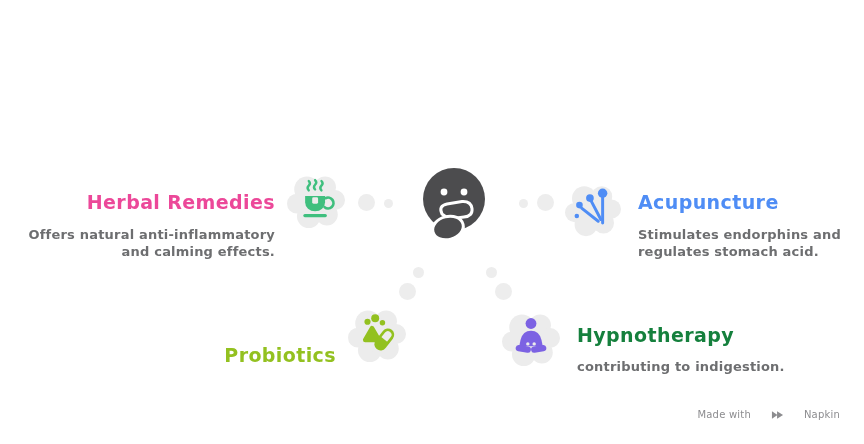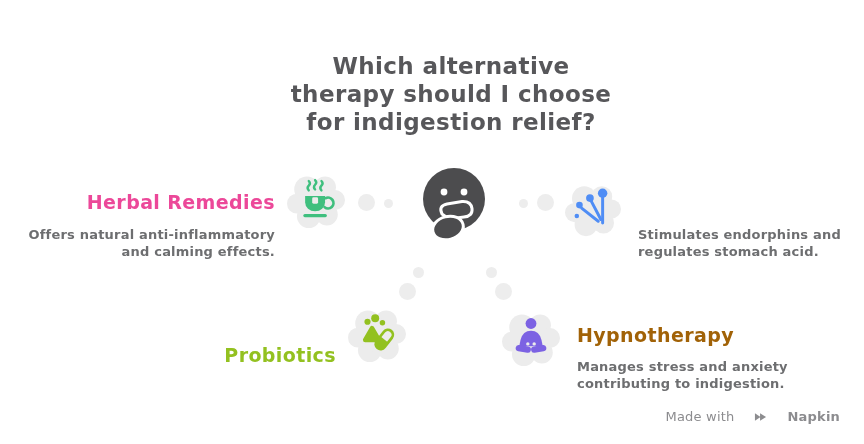--- a/index.html
+++ b/index.html
@@ -10,48 +10,43 @@
   .abs{position:absolute;}
   .main-title{
     left:221px;top:52px;width:460px;text-align:center;
     font-size:23px;font-weight:bold;line-height:28px;color:#57575a;letter-spacing:.4px;
   }
   .therapy-title{font-size:19px;font-weight:bold;letter-spacing:.4px;white-space:nowrap;}
   .therapy-desc{font-size:13px;font-weight:bold;color:#6d6e70;line-height:16.5px;letter-spacing:.2px;white-space:nowrap;}
   .t-green{color:#ec4899;}
   .t-blue{color:#4f8df5;}
   .t-lime{color:#93c120;}
-  .t-purple{color:#a16207;}
+  .t-purple{color:#15803d;}
   .right-align{text-align:right;}
   .left-align{text-align:left;}
   .herbal-title{right:589px;top:191px;}
   .herbal-desc{right:589px;top:227px;}
   .acu-title{left:638px;top:191px;}
   .acu-desc{left:638px;top:227px;}
   .prob-title{right:528px;top:344px;}
   .prob-desc{right:527px;top:359px;}
   .hyp-title{left:577px;top:324px;}
   .hyp-desc{left:577px;top:359px;}
   .dot{position:absolute;border-radius:50%;background:#ededed;}
   .footer{
     right:24px;top:409px;display:flex;align-items:center;gap:20px;
-    font-size:13px;color:#8c8c8f;letter-spacing:.2px;
+    font-size:10px;color:#8c8c8f;letter-spacing:.2px;
   }
-  .footer .brand{font-weight:bold;text-align:right;}
+  .footer .brand{font-weight:normal;text-align:right;}
 </style>
 </head>
 <body>
 
 <div class="canvas">
 
-  <div class="abs main-title">
-    <div>Which alternative</div>
-    <div>therapy should I choose</div>
-    <div>for indigestion relief?</div>
-  </div>
 
   <svg class="abs" style="left:421px;top:167px;" width="66" height="78" viewBox="0 0 66 78">
     <circle cx="33" cy="32" r="31" fill="#4c4c4e"></circle>
     <circle cx="23" cy="25" r="3.4" fill="#fff"></circle>
     <circle cx="43" cy="25" r="3.4" fill="#fff"></circle>
     <path d="M23 43 Q33 35 43 43" stroke="#fff" stroke-width="3.6" fill="none" stroke-linecap="round"></path>
     <g stroke="#fff" stroke-width="3" fill="#4c4c4e" stroke-linejoin="round">
       <path d="M21 47 Q17 39 26 37 L41 34.5 Q50 34 51 41.5 Q52 49 43 50 L28 52 Z"></path>
       <ellipse cx="27" cy="61" rx="15.5" ry="11.5" transform="rotate(-14 27 61)"></ellipse>
     </g>
@@ -111,20 +106,21 @@
         <path d="M30 23 L41 44"></path>
         <path d="M19 31 L38 46"></path>
       </g>
       <circle cx="43" cy="14" r="5.4"></circle>
       <circle cx="28.5" cy="19.5" r="4.4"></circle>
       <circle cx="16.5" cy="27.5" r="3.8"></circle>
       <circle cx="13.5" cy="40" r="2.6"></circle>
     </g>
   </svg>
 
+  <div class="abs therapy-title t-blue left-align acu-title">Acupuncture</div>
   <div class="abs therapy-desc left-align acu-desc">
     <div>Stimulates endorphins and</div>
     <div>regulates stomach acid.</div>
   </div>
 
   <svg class="abs" style="left:347px;top:305px;" width="60" height="58" viewBox="0 0 64 64">
     <g fill="#ececec">
       <circle cx="22" cy="20" r="14"></circle>
         <circle cx="42" cy="18" r="12"></circle>
         <circle cx="53" cy="32" r="11"></circle>
@@ -164,21 +160,20 @@
       <path d="M32 24 q-9 0 -11.5 10 l-1.5 7 h26 l-1.5 -7 q-2.5 -10 -11.5 -10 z"></path>
       <rect x="15" y="40.5" width="17" height="7" rx="3.5" transform="rotate(10 23.5 44)"></rect>
       <rect x="32" y="40.5" width="17" height="7" rx="3.5" transform="rotate(-10 40.5 44)"></rect>
       <circle cx="28.5" cy="38.5" r="1.9" fill="#ececec"></circle>
       <circle cx="35.5" cy="38.5" r="1.9" fill="#ececec"></circle>
     </g>
   </svg>
 
   <div class="abs therapy-title t-purple left-align hyp-title">Hypnotherapy</div>
   <div class="abs therapy-desc left-align hyp-desc">
-    <div>Manages stress and anxiety</div>
     <div>contributing to indigestion.</div>
   </div>
 
   <div class="abs footer">
     <span>Made with</span>
     <svg width="13" height="10" viewBox="0 0 14 10">
       <path d="M1 9 V1 L7 5 Z" fill="#8c8c8f"></path>
       <path d="M6.5 9 V1 L13 5 Z" fill="#8c8c8f"></path>
     </svg>
     <span class="brand">Napkin</span>

